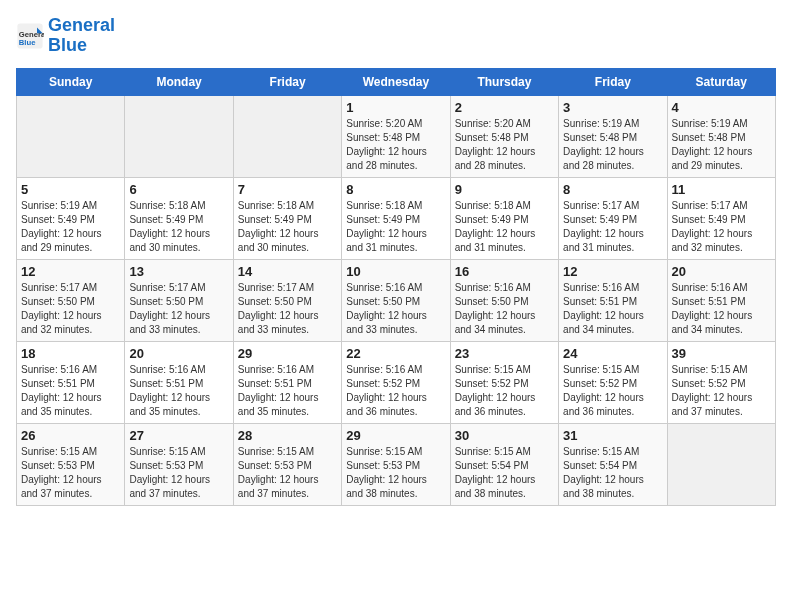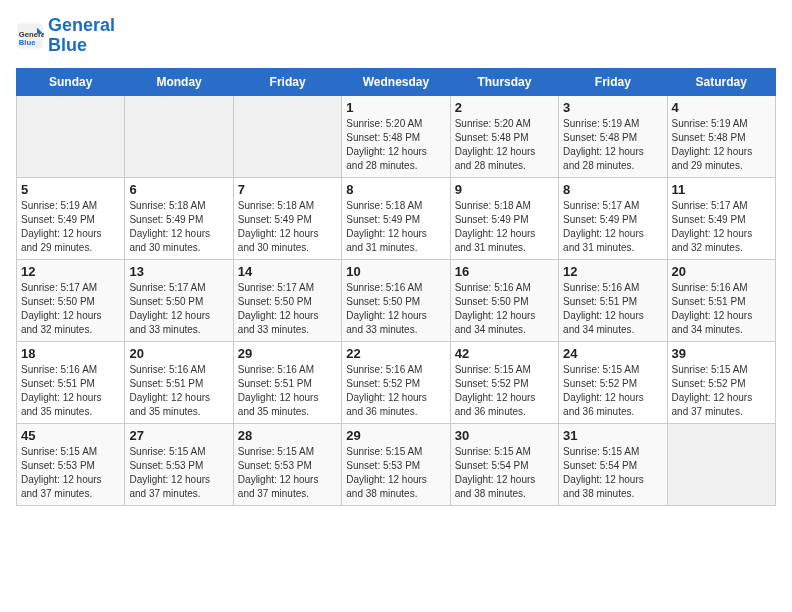--- a/index.html
+++ b/index.html
@@ -216,35 +216,35 @@
         </td>
         <td>
           <div class="day-number">29</div>
           <div class="day-info">Sunrise: 5:16 AM<br>Sunset: 5:51 PM<br>Daylight: 12 hours and 35 minutes.</div>
         </td>
         <td>
           <div class="day-number">22</div>
           <div class="day-info">Sunrise: 5:16 AM<br>Sunset: 5:52 PM<br>Daylight: 12 hours and 36 minutes.</div>
         </td>
         <td>
-          <div class="day-number">42</div>
+          <div class="day-number">23</div>
           <div class="day-info">Sunrise: 5:15 AM<br>Sunset: 5:52 PM<br>Daylight: 12 hours and 36 minutes.</div>
         </td>
         <td>
           <div class="day-number">24</div>
           <div class="day-info">Sunrise: 5:15 AM<br>Sunset: 5:52 PM<br>Daylight: 12 hours and 36 minutes.</div>
         </td>
         <td>
           <div class="day-number">39</div>
           <div class="day-info">Sunrise: 5:15 AM<br>Sunset: 5:52 PM<br>Daylight: 12 hours and 37 minutes.</div>
         </td>
       </tr>
       <tr>
         <td>
-          <div class="day-number">45</div>
+          <div class="day-number">26</div>
           <div class="day-info">Sunrise: 5:15 AM<br>Sunset: 5:53 PM<br>Daylight: 12 hours and 37 minutes.</div>
         </td>
         <td>
           <div class="day-number">27</div>
           <div class="day-info">Sunrise: 5:15 AM<br>Sunset: 5:53 PM<br>Daylight: 12 hours and 37 minutes.</div>
         </td>
         <td>
           <div class="day-number">28</div>
           <div class="day-info">Sunrise: 5:15 AM<br>Sunset: 5:53 PM<br>Daylight: 12 hours and 37 minutes.</div>
         </td>

